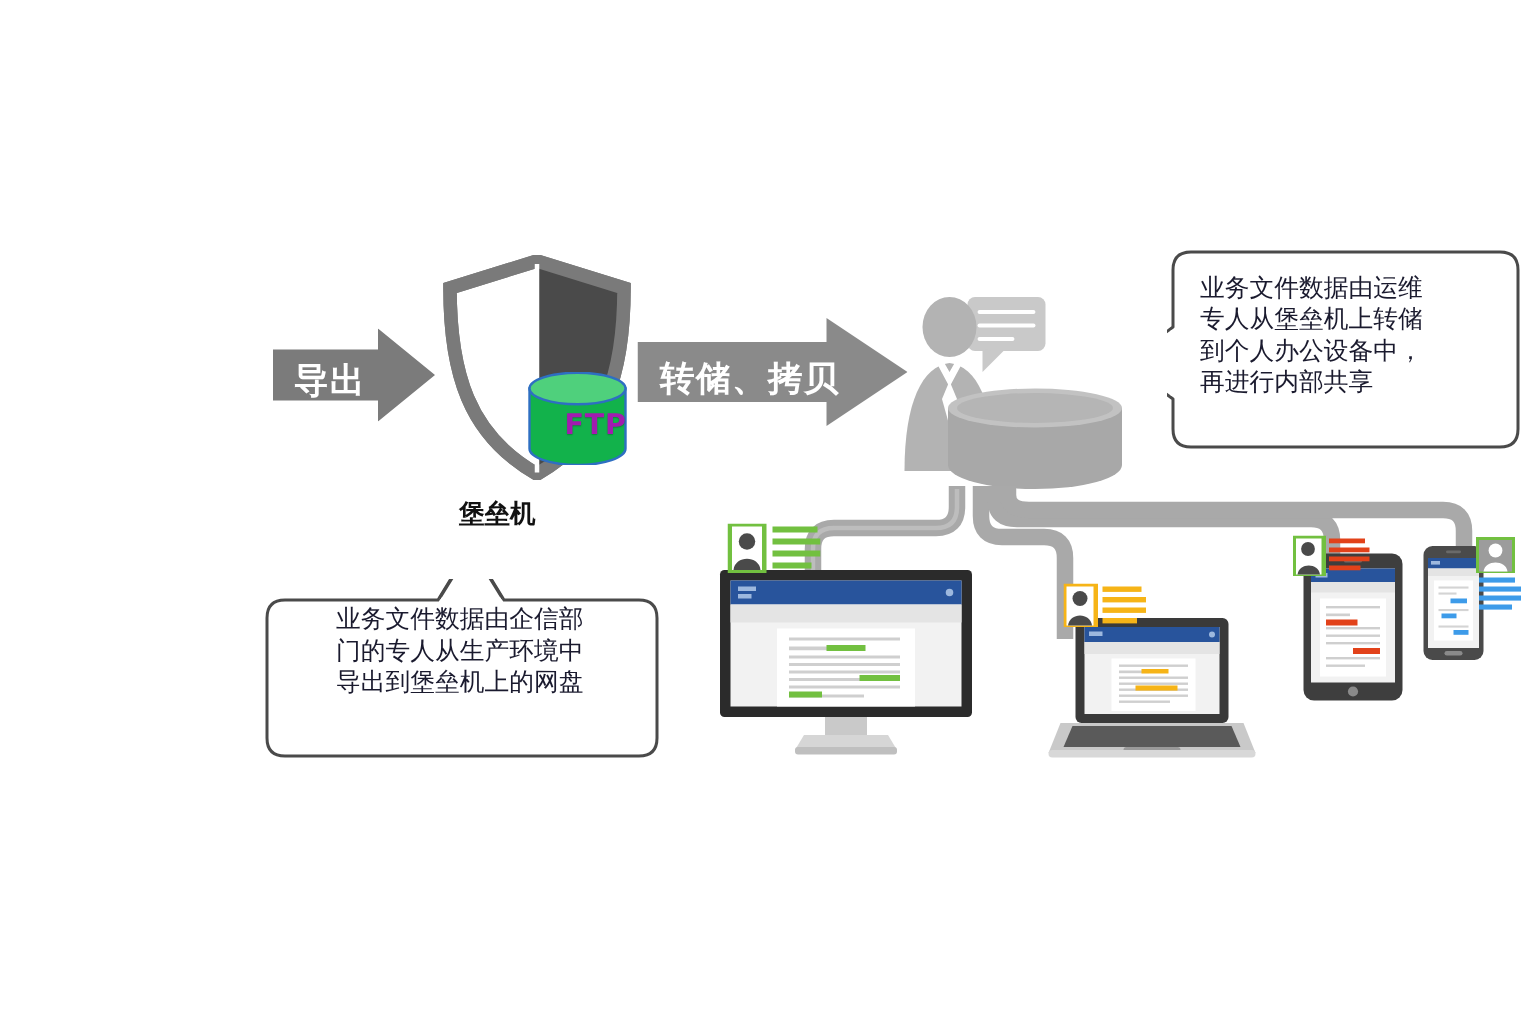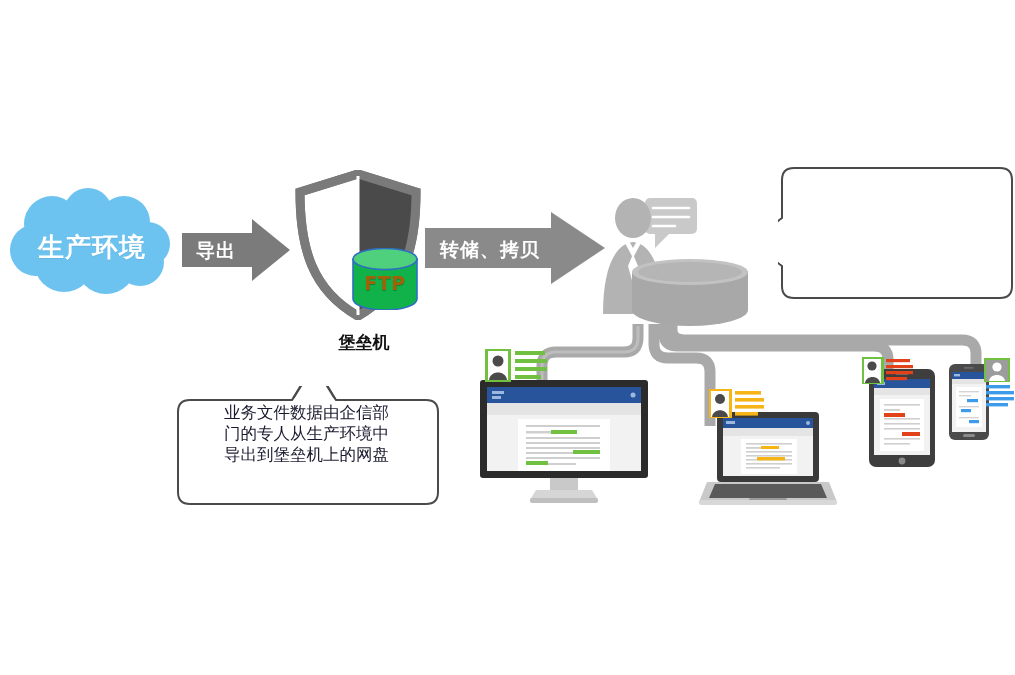--- a/index.html
+++ b/index.html
@@ -8,34 +8,34 @@
   #stage{position:absolute;left:0;top:0;width:1015px;height:675px;}
   .abs{position:absolute;}
 
   
   #cloud{left:8px;top:188px;width:168px;height:112px;}
   #cloud .label{position:absolute;left:0;top:42px;width:168px;text-align:center;
       color:#fff;font-size:26px;font-weight:bold;letter-spacing:1px;z-index:3;
       text-shadow:0 1px 1px rgba(0,0,0,.08);}
 
   
-  .arrow-label{position:absolute;color:#fff;font-size:19px;font-weight:bold;
+  .arrow-label{position:absolute;color:#fff;font-size:23px;font-weight:bold;
       letter-spacing:1px;z-index:4;white-space:nowrap;}
   #arrow1{left:182px;top:219px;width:108px;height:62px;}
   #arrow1-label{left:196px;top:238px;}
   #arrow2{left:425px;top:212px;width:180px;height:72px;}
   #arrow2-label{left:440px;top:237px;text-align:center;}
 
   
   #shield{left:292px;top:170px;width:132px;height:150px;}
   #ftp{left:352px;top:248px;width:66px;height:62px;}
-  #ftp .ftptext{position:absolute;left:0;top:24px;width:66px;text-align:center;
-      color:#a16207;font-size:19px;font-weight:bold;letter-spacing:.5px;
+  #ftp .ftptext{position:absolute;left:12px;top:24px;width:66px;text-align:center;
+      color:#a21caf;font-size:19px;font-weight:bold;letter-spacing:.5px;
       text-shadow:0 1px 1px rgba(0,0,0,.25);}
-  #bastion-label{left:306px;top:331px;width:116px;text-align:center;
+  #bastion-label{left:306px;top:331px;width:116px;
       font-size:17px;font-weight:bold;color:#111;}
 
   
   #person{left:595px;top:196px;width:110px;height:120px;}
   #hub{left:630px;top:258px;width:120px;height:72px;}
 
   
   #pipes{left:450px;top:280px;width:565px;height:160px;}
 
   
@@ -54,36 +54,20 @@
   #callout-left{left:176px;top:386px;width:264px;height:122px;}
   #callout-left .txt{left:22px;top:16px;width:222px;margin-left:26px;}
   #callout-right{left:778px;top:166px;width:236px;height:136px;}
   #callout-right .txt{left:22px;top:15px;width:198px;}
 </style>
 </head>
 <body>
 
 <div id="stage">
 
-  <div class="abs" id="cloud">
-    <svg width="168" height="112" viewBox="0 0 168 112">
-      <g fill="#6DC3F0">
-        <circle cx="44" cy="36" r="28"></circle>
-        <circle cx="80" cy="24" r="24"></circle>
-        <circle cx="116" cy="34" r="26"></circle>
-        <circle cx="140" cy="56" r="22"></circle>
-        <circle cx="28" cy="62" r="26"></circle>
-        <circle cx="56" cy="74" r="30"></circle>
-        <circle cx="98" cy="76" r="30"></circle>
-        <circle cx="132" cy="74" r="24"></circle>
-        <rect x="20" y="40" width="130" height="50" rx="22"></rect>
-      </g>
-    </svg>
-    <div class="label">生产环境</div>
-  </div>
 
   <div class="abs" id="arrow1">
     <svg width="108" height="62" viewBox="0 0 108 62">
       <path d="M0,14 L70,14 L70,0 L108,31 L70,62 L70,48 L0,48 Z" fill="#7B7B7B"></path>
     </svg>
   </div>
   <div class="arrow-label" id="arrow1-label">导出</div>
 
   <div class="abs" id="shield">
     <svg width="132" height="150" viewBox="0 0 132 150">
@@ -356,15 +340,19 @@
     <div class="txt">业务文件数据由企信部
 门的专人从生产环境中
 导出到堡垒机上的网盘</div>
   </div>
 
   <div class="callout" id="callout-right">
     <svg width="236" height="136" viewBox="0 0 236 136" style="position:absolute;left:0;top:0;">
       <path d="M16,2 L222,2 Q234,2 234,14 L234,120 Q234,132 222,132 L16,132 Q4,132 4,120 L4,100 L-28,76 L4,52 L4,14 Q4,2 16,2 Z" fill="#ffffff" stroke="#4A4A4A" stroke-width="2" stroke-linejoin="round"></path>
       <line x1="4" y1="54" x2="4" y2="98" stroke="#ffffff" stroke-width="3"></line>
     </svg>
+    <div class="txt">业务文件数据由运维
+专人从堡垒机上转储
+到个人办公设备中，
+再进行内部共享</div>
   </div>
 
 </div>
 
 </body></html>

